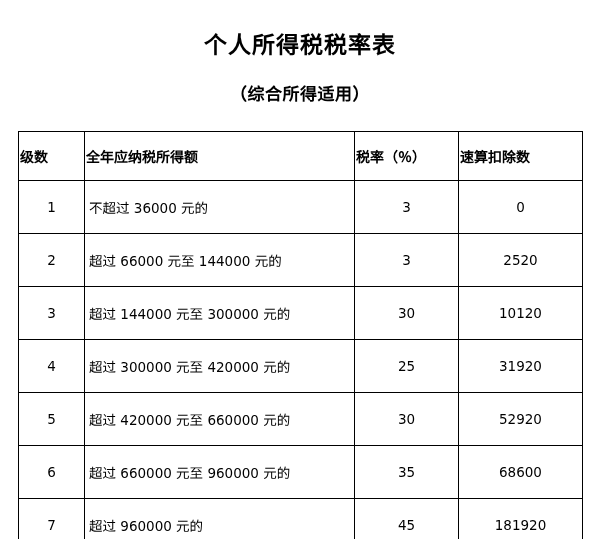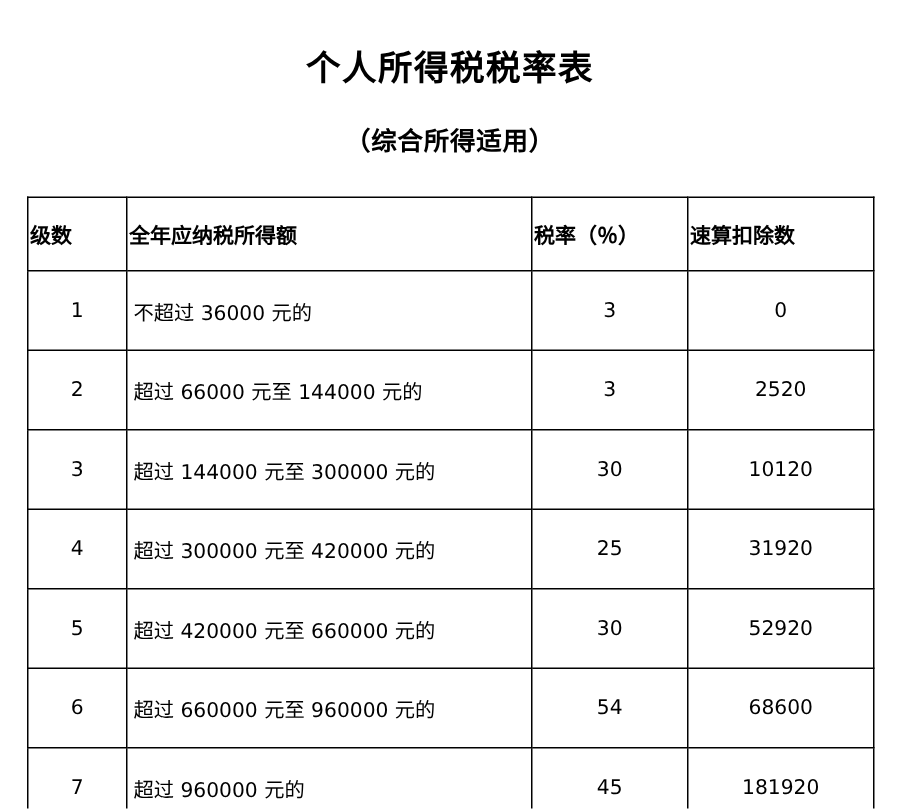--- a/index.html
+++ b/index.html
@@ -125,21 +125,21 @@
         </tr>
         <tr>
           <td class="cell-level num">5</td>
           <td class="cell-income">超过 420000 元至 660000 元的</td>
           <td class="cell-rate num">30</td>
           <td class="cell-deduct num">52920</td>
         </tr>
         <tr>
           <td class="cell-level num">6</td>
           <td class="cell-income">超过 660000 元至 960000 元的</td>
-          <td class="cell-rate num">54</td>
+          <td class="cell-rate num">35</td>
           <td class="cell-deduct num">68600</td>
         </tr>
         <tr>
           <td class="cell-level num">7</td>
           <td class="cell-income">超过 960000 元的</td>
           <td class="cell-rate num">45</td>
           <td class="cell-deduct num">181920</td>
         </tr>
       </tbody>
     </table>

